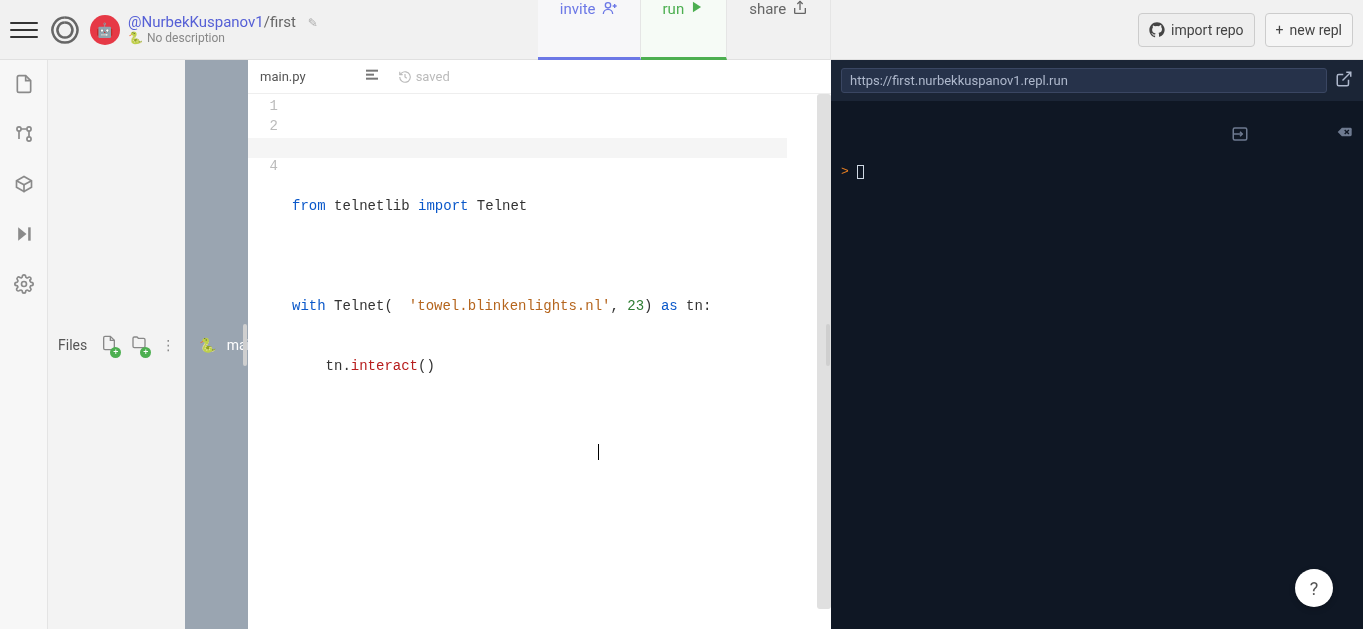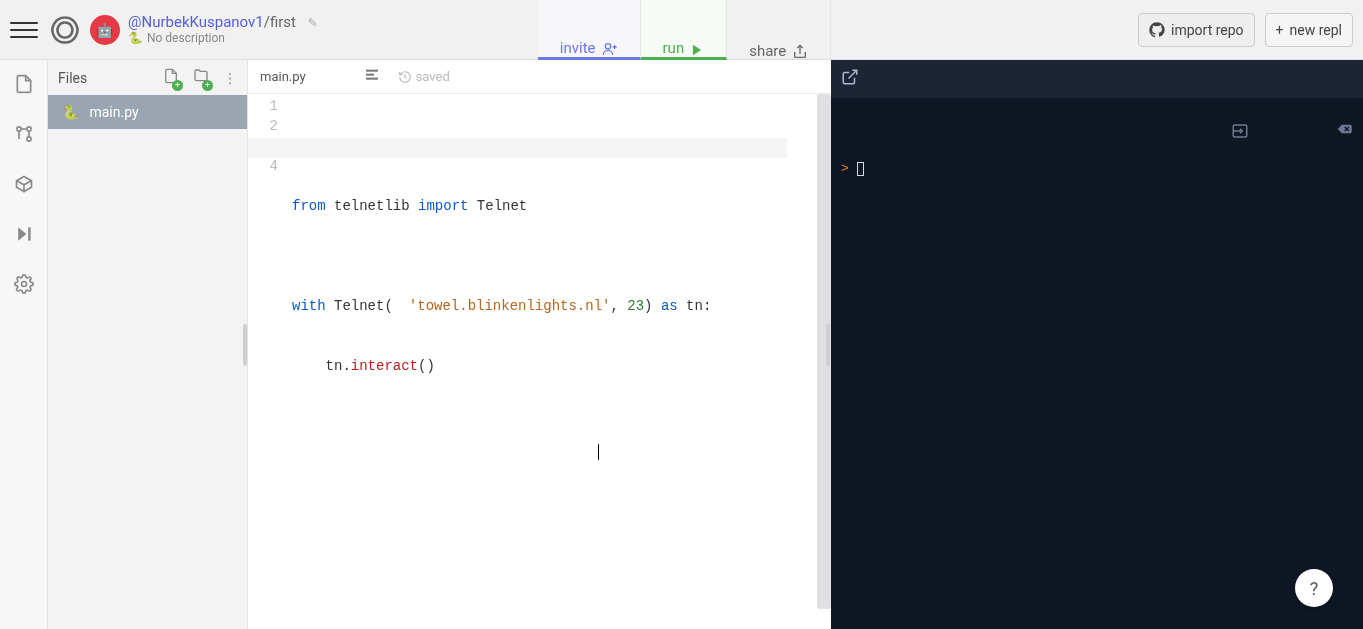--- a/index.html
+++ b/index.html
@@ -41,21 +41,21 @@
   .title-line .user { color: #5660d6; }
   .title-line .proj { color: #666; }
   .edit-ic { color: #aaa; font-size: 12px; margin-left: 8px; }
   .sub-line { font-size: 12px; color: #888; display: flex; align-items: center; gap: 4px; }
   .py-ic { font-size: 12px; }
   .header-center {
     display: flex; align-items: stretch;
     height: 60px; margin-left: 220px;
   }
   .hc-btn {
-    display: flex; align-items: flex-end; gap: 6px;
+    display: flex; align-items: flex-start; gap: 6px;
     padding: 0 22px; font-size: 15px; cursor: pointer;
     border-right: 1px solid #e5e5e5;
   }
   .hc-invite { color: #6c78e6; border-bottom: 3px solid #6c78e6; background: #f7f7f9; }
   .hc-run { color: #4caf50; border-bottom: 3px solid #4caf50; background: #f6fbf6; }
   .hc-share { color: #666; }
   .header-right { margin-left: auto; display: flex; gap: 10px; }
   .hr-btn {
     display: flex; align-items: center; gap: 6px;
     padding: 8px 10px; border: 1px solid #ccc; border-radius: 4px;
@@ -68,21 +68,21 @@
     height: calc(629px - 60px);
   }
   .iconbar {
     width: 48px; background: #f7f7f7; border-right: 1px solid #e4e4e4;
     display: flex; flex-direction: column; align-items: center; padding-top: 14px; gap: 26px;
   }
   .iconbar svg { width: 20px; height: 20px; }
   .iconbar .ic { color: #8a8a8a; cursor: pointer; }
   .filepane {
     width: 200px; background: #f3f3f3; border-right: 1px solid #e4e4e4;
-    display: flex; flex-direction: column;
+    display: flex; flex-direction: row;
   }
   .filepane-header {
     display: flex; align-items: center; gap: 14px;
     padding: 8px 10px; color: #555; font-size: 14px;
   }
   .filepane-header .label { margin-right: auto; }
   .filepane-header .ic { color: #888; cursor: pointer; position: relative; }
   .plus-badge {
     position: absolute; bottom: -4px; right: -4px;
     width: 11px; height: 11px; border-radius: 50%;
@@ -327,20 +327,21 @@
         <div><span>    tn.</span><span class="tok-fn">interact</span><span>()</span></div>
         <div class="caret"></div>
       </div>
     </div>
     <div class="scroll-stub"></div>
   </div>
 
   <div class="console-pane">
     <div class="drag-handle-right"></div>
     <div class="url-bar">
+      <input class="url-input" value="https://first.nurbekkuspanov1.repl.run" style="">
       <span class="open-ext">
         <svg width="18" height="18" viewBox="0 0 24 24" fill="none" stroke="currentColor" stroke-width="2">
             <path d="M18 13v6a2 2 0 0 1-2 2H5a2 2 0 0 1-2-2V8a2 2 0 0 1 2-2h6"></path>
             <polyline points="15 3 21 3 21 9"></polyline>
             <line x1="10" y1="14" x2="21" y2="3"></line>
           </svg>
       </span>
     </div>
     <div class="term">
       <div class="term-icons">

